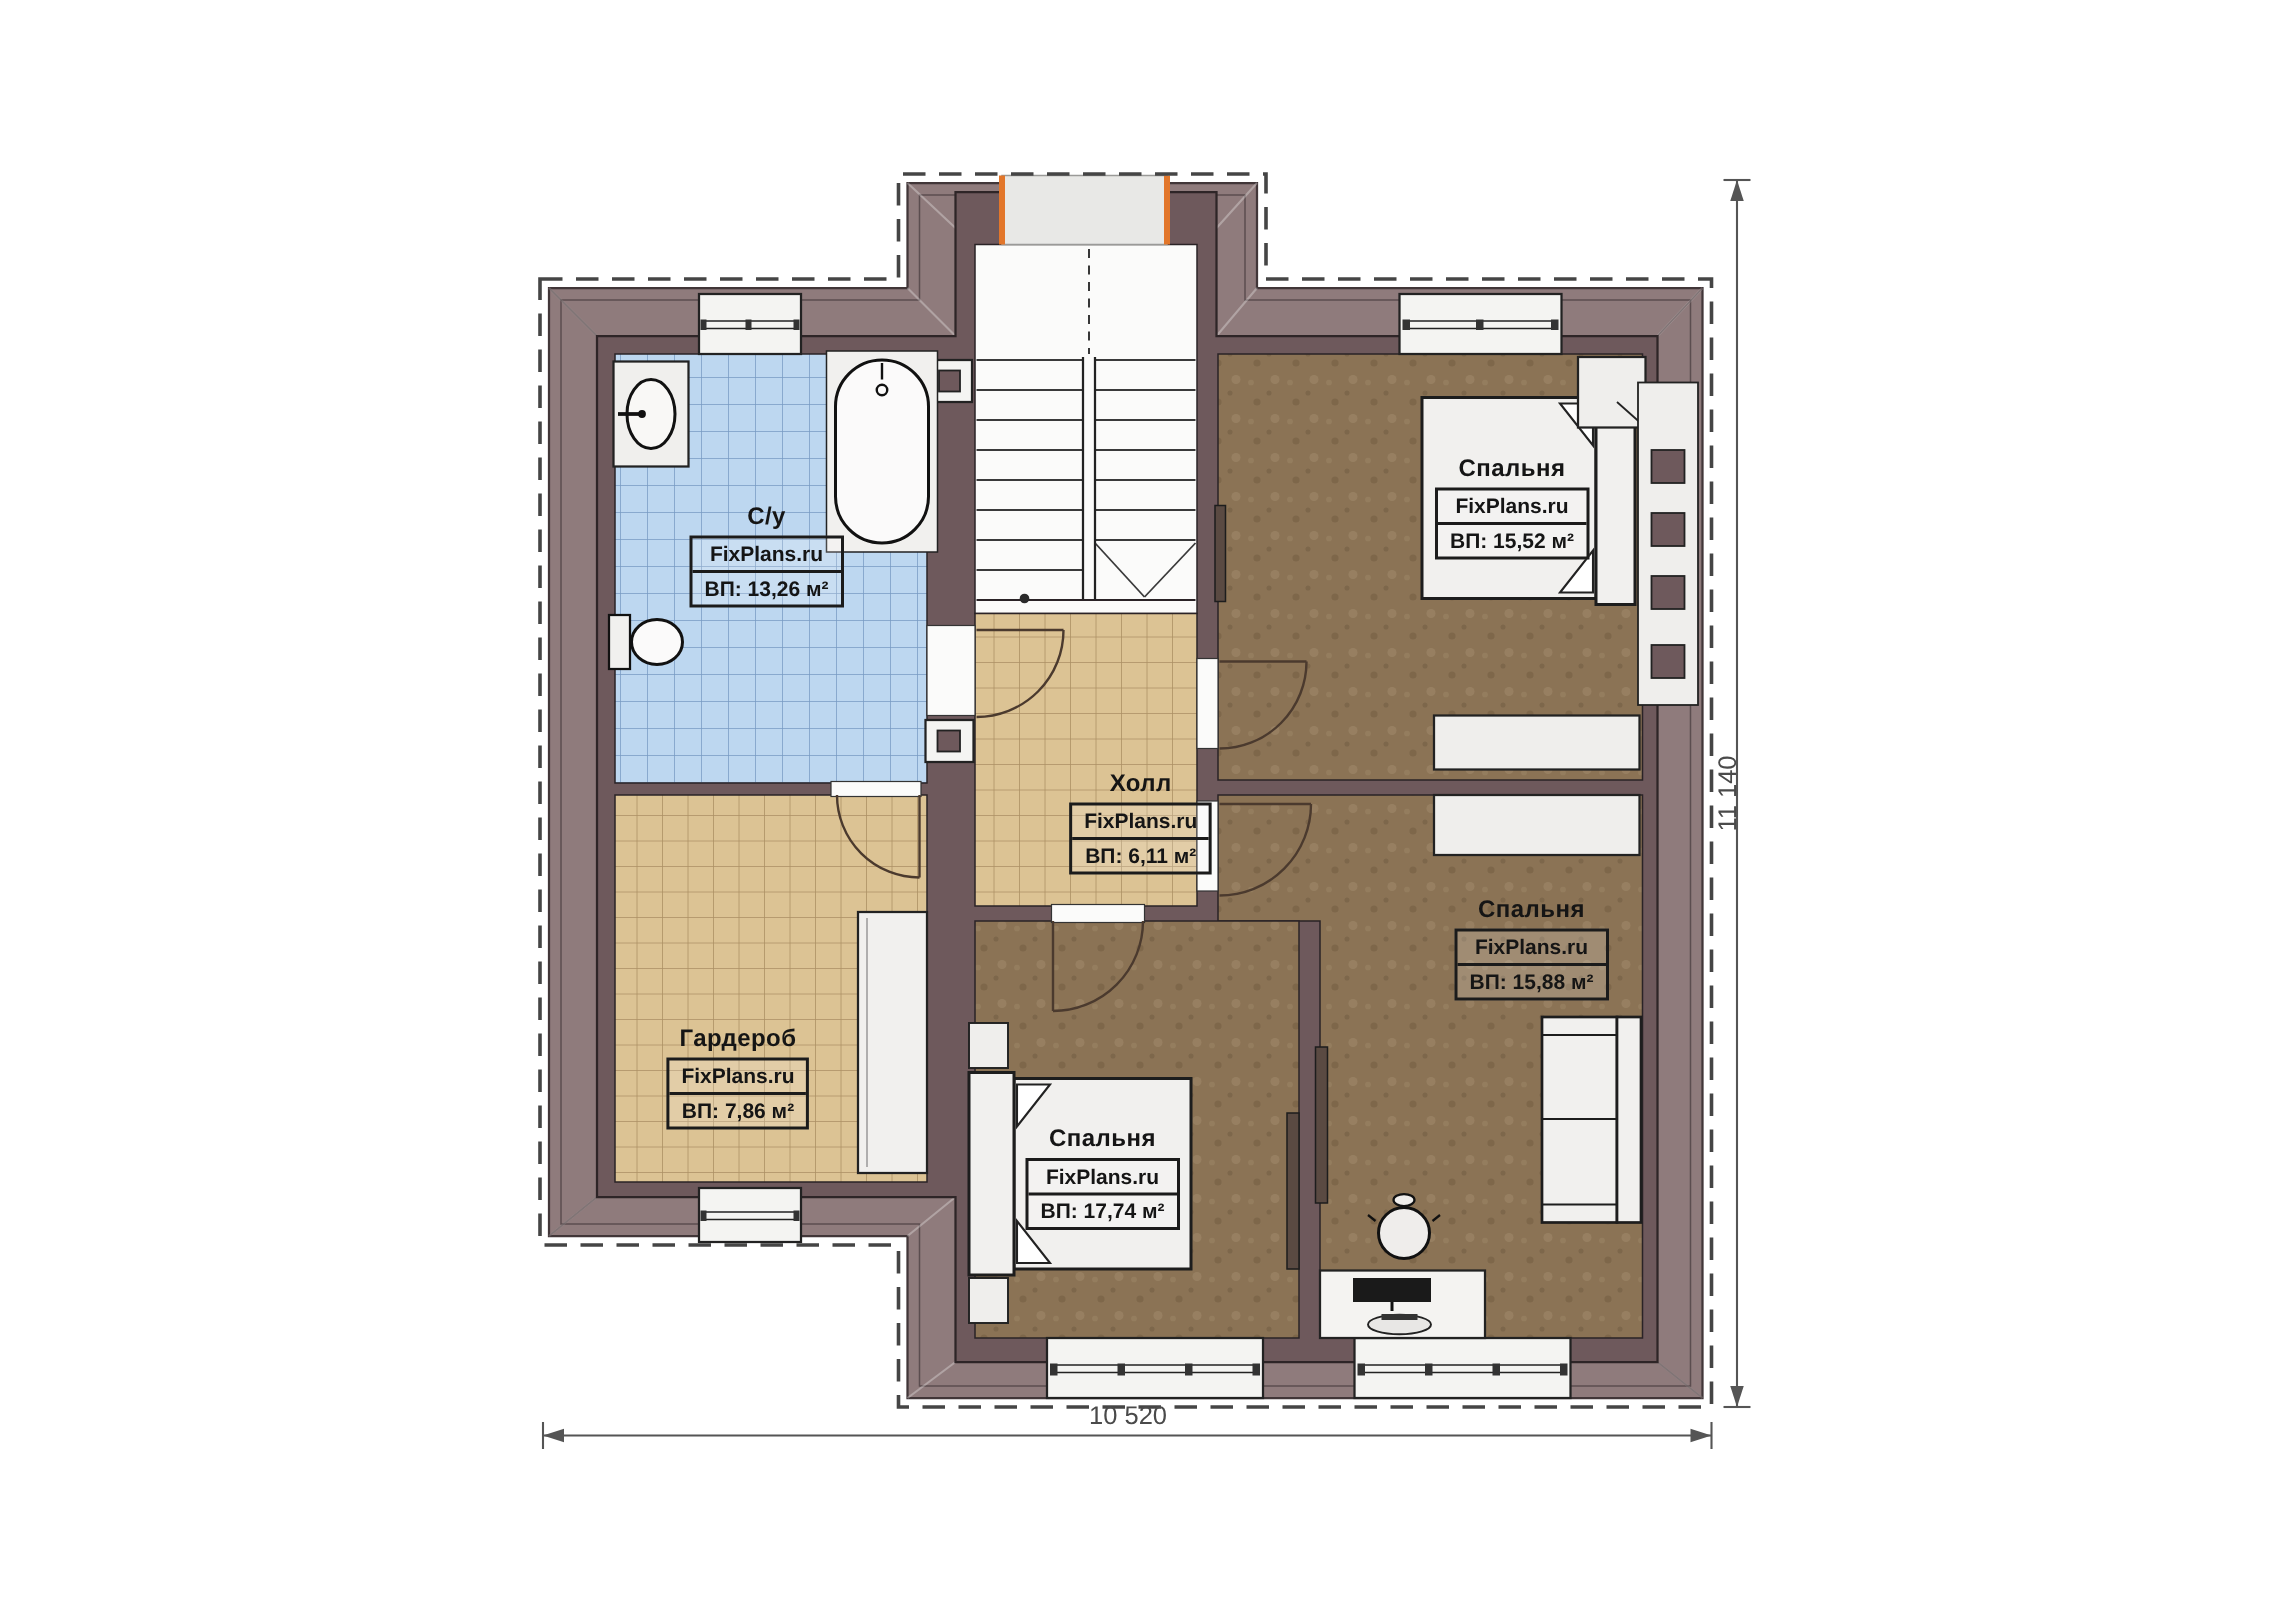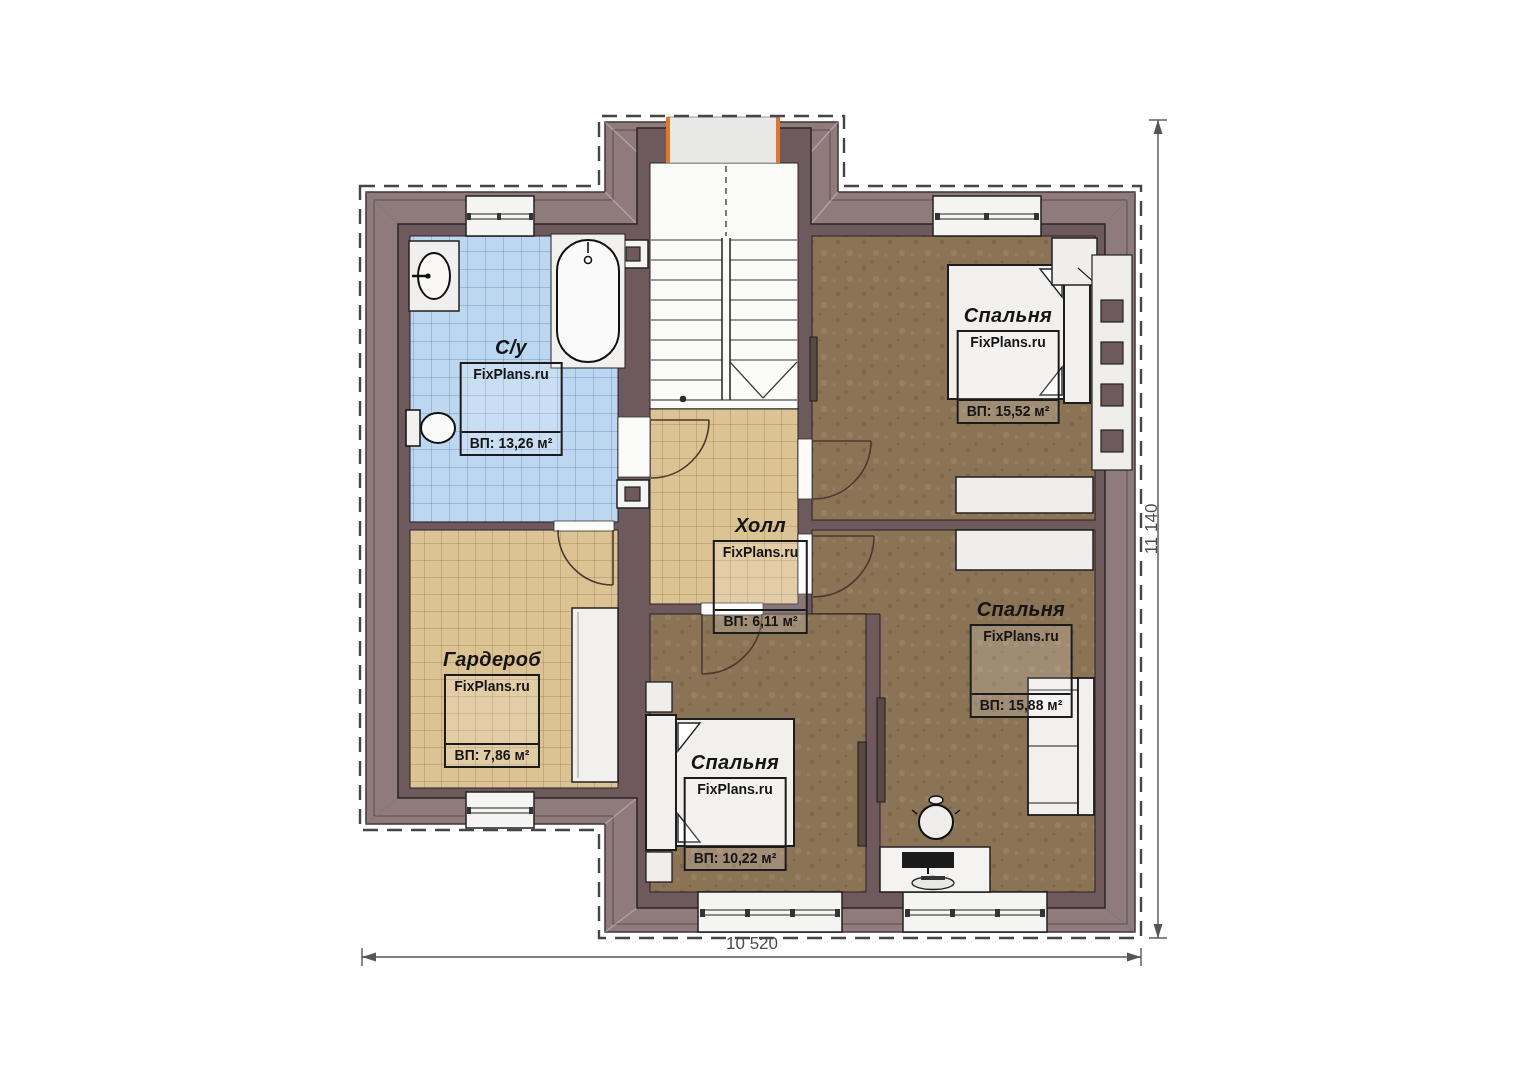--- a/index.html
+++ b/index.html
@@ -27,40 +27,39 @@
   .cl-floor-brown{fill:url(#pBrown);}
   .cl-furn{fill:var(--furn);}
   .room-label{
     position:absolute;
     transform:translateX(-50%);
     text-align:center;
     z-index:5;
     color:#151515;
   }
   .room-name{
-    font-size:20px;
+    font-size:16px;
     font-weight:bold;
     letter-spacing:.3px;
     margin-bottom:3px;
     white-space:nowrap;
-    font-style:italic;
   }
   .wm-box{
     display:inline-block;
     border:2px solid #1b1b1b;
     background:rgba(255,255,255,0.18);
   }
   .wm-row,.area-row{
     font-size:14px;
     font-weight:600;
     padding:1px 8px 2px 8px;
     white-space:nowrap;
     line-height:18px;
   }
-  .area-row{border-top:2px solid #1b1b1b;margin-top:46px;}
+  .area-row{border-top:2px solid #1b1b1b;}
   .dim-label{
     position:absolute;
     font-size:17px;
     color:#4a4a4a;
     z-index:4;
     white-space:nowrap;
   }
   .dim-label.horizontal{transform:translateX(-50%);text-align:center;}
   .dim-label.vertical{transform:translate(-50%,-50%) rotate(-90deg);}
 </style>
@@ -381,25 +380,25 @@
   <div class="wm-box">
     <div class="wm-row">FixPlans.ru</div>
     <div class="area-row">ВП: 15,88 м²</div>
   </div>
 </div>
 
 <div class="room-label" style="left:735px;top:751px;">
   <div class="room-name">Спальня</div>
   <div class="wm-box">
     <div class="wm-row">FixPlans.ru</div>
-    <div class="area-row">ВП: 10,22 м²</div>
-  </div>
-</div>
-
-<div class="room-label" style="left:492px;top:648px;text-align:center;">
+    <div class="area-row">ВП: 17,74 м²</div>
+  </div>
+</div>
+
+<div class="room-label" style="left:492px;top:684px;text-align:center;">
   <div class="room-name">Гардероб</div>
   <div class="wm-box">
     <div class="wm-row">FixPlans.ru</div>
     <div class="area-row">ВП: 7,86 м²</div>
   </div>
 </div>
 
 <div class="dim-label horizontal" style="left:752px;top:934px;">10 520</div>
 <div class="dim-label vertical" style="left:1152px;top:529px;">11 140</div>
 

